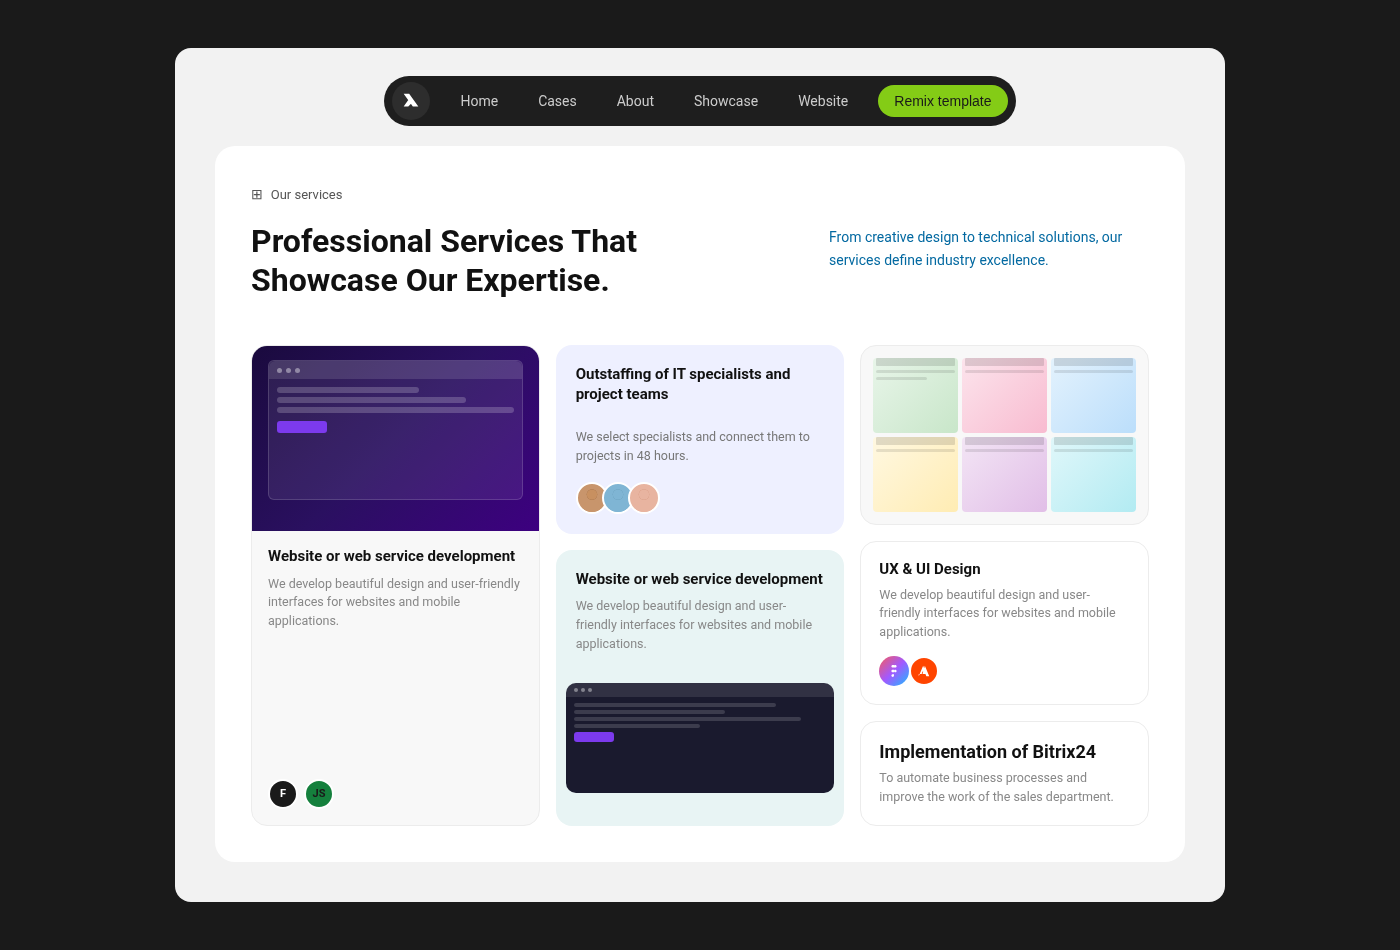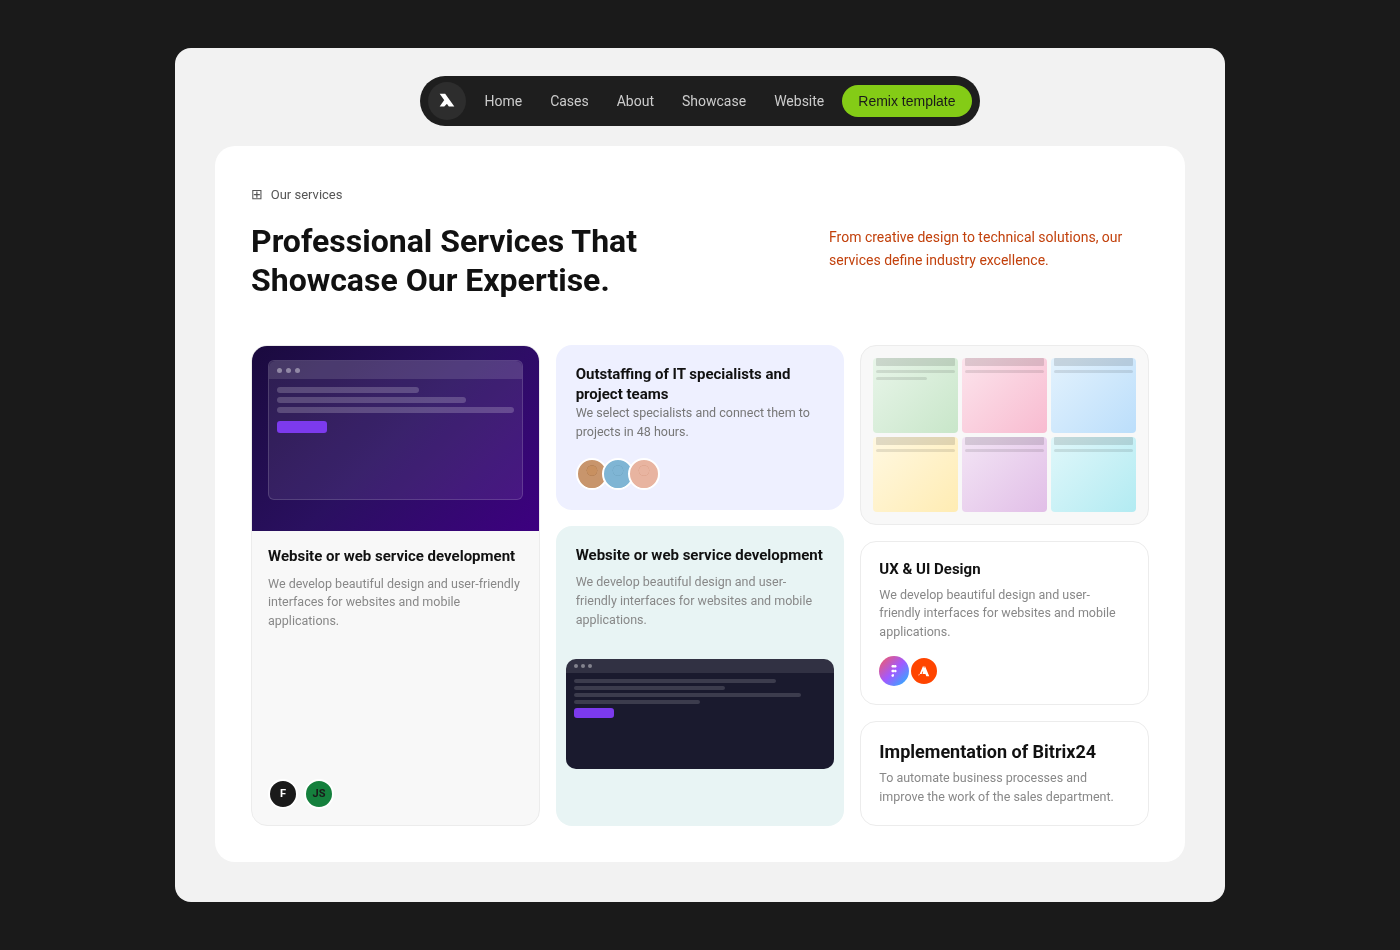--- a/index.html
+++ b/index.html
@@ -30,21 +30,21 @@
       padding: 28px 0 20px;
       background: transparent;
     }
 
     .nav-container {
       display: flex;
       align-items: center;
       background: #1e1e1e;
       border-radius: 50px;
       padding: 6px 8px;
-      gap: 0;
+      gap: 12px;
     }
 
     .nav-logo {
       background: #2d2d2d;
       border-radius: 50%;
       width: 38px;
       height: 38px;
       display: flex;
       align-items: center;
       justify-content: center;
@@ -114,21 +114,21 @@
 
     .section-header-row {
       display: flex;
       align-items: flex-start;
       justify-content: space-between;
       margin-bottom: 30px;
     }
 
     .section-description {
       font-size: 14px;
-      color: #c2410c;
+      color: #0369a1;
       max-width: 320px;
       line-height: 1.6;
       padding-top: 4px;
     }
 
     
     .cards-grid {
       display: grid;
       grid-template-columns: 1fr 1fr 1fr;
       gap: 16px;
@@ -263,21 +263,21 @@
     .card-top {
       background: #eef0ff;
       border-radius: 16px;
       padding: 20px;
       flex: 0 0 auto;
     }
 
     .card-top .card-title {
       font-size: 15px;
       font-weight: 700;
-      margin-bottom: 0;
+      margin-bottom: 24px;
     }
 
     .card-top .card-desc {
       font-size: 12.5px;
       color: #777;
       margin-bottom: 16px;
     }
 
     .avatars {
       display: flex;

